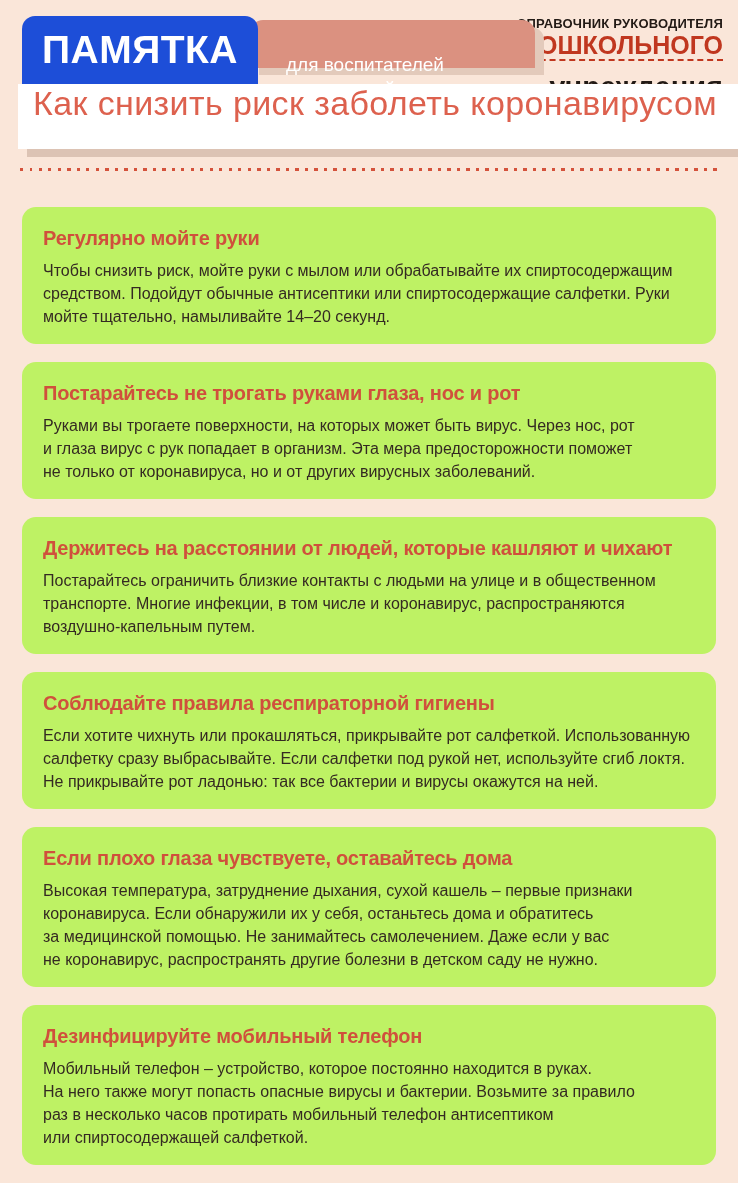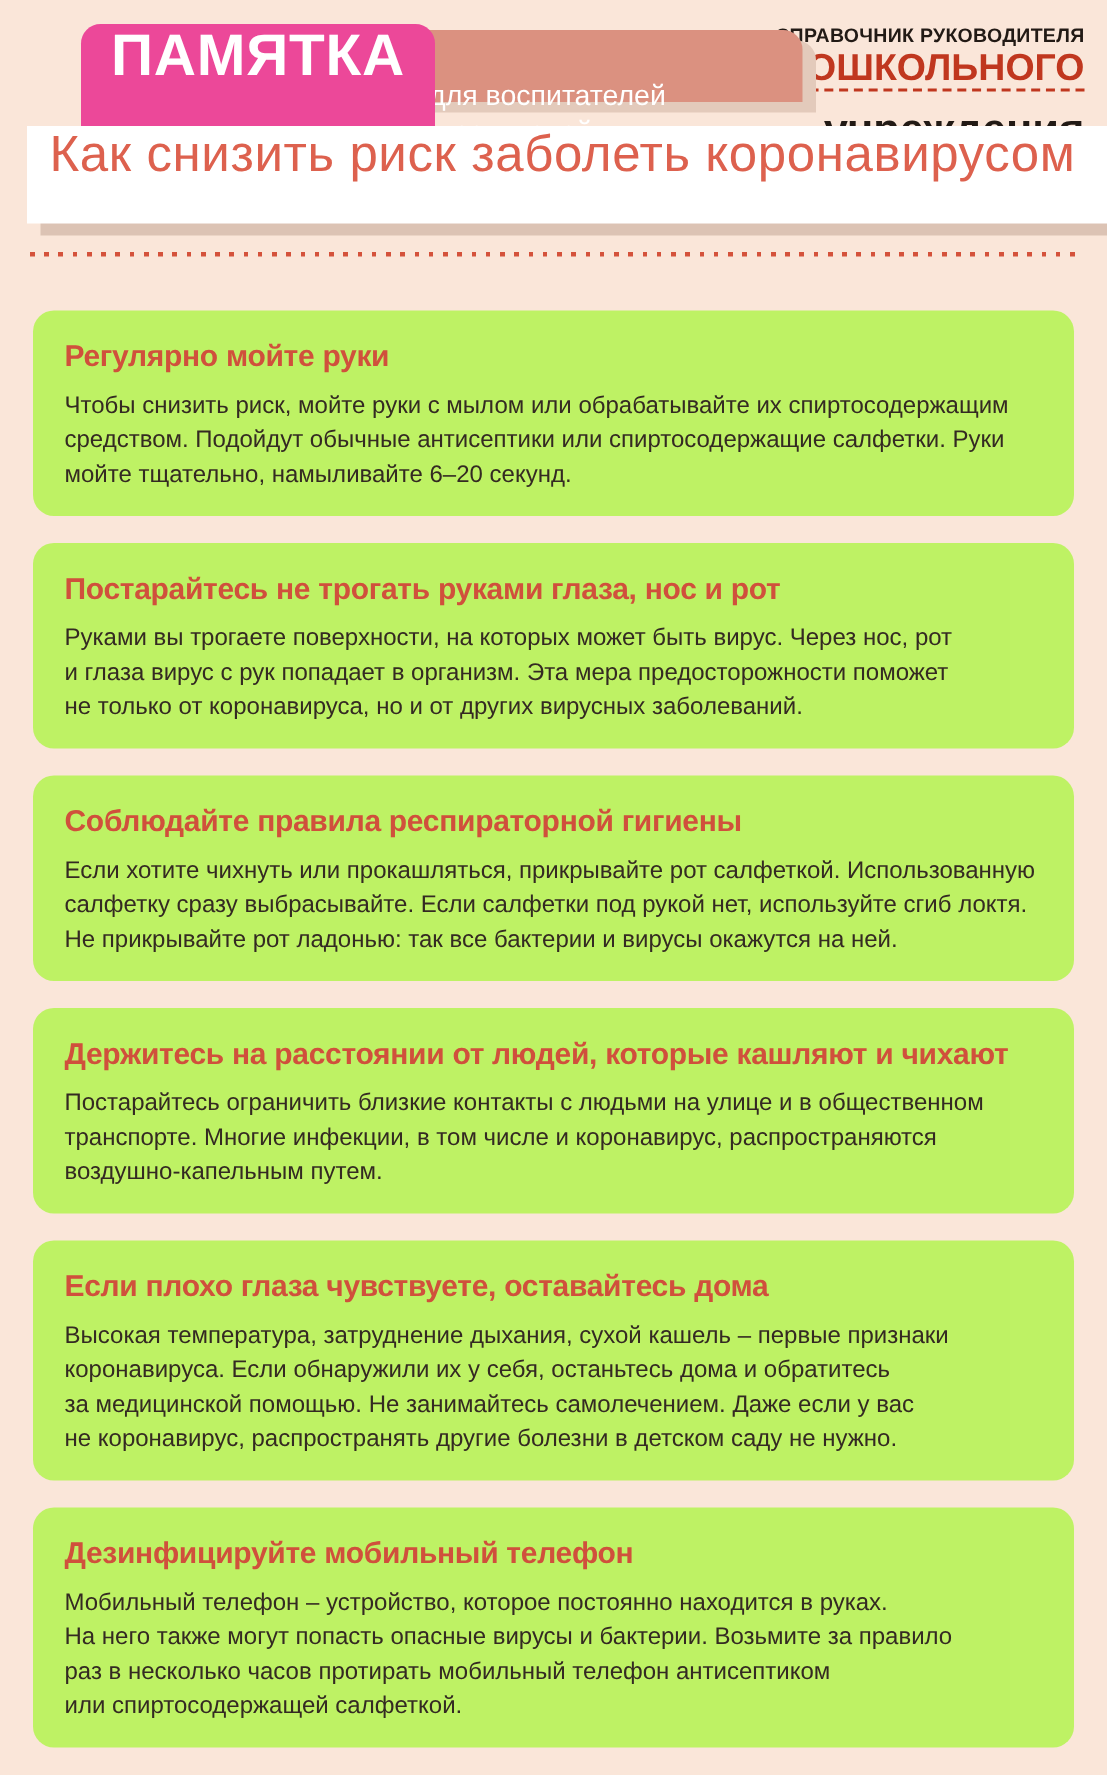--- a/index.html
+++ b/index.html
@@ -10,25 +10,25 @@
     position: relative;
     overflow: hidden;
   }
 
   
   .header { position: relative; height: 171px; }
 
   .badge-main {
     position: absolute; left: 22px; top: 16px;
     width: 236px; height: 68px;
-    background: #ec4899;
+    background: #1d4ed8;
     border-radius: 13px 13px 0 0;
     z-index: 3;
-    display: flex; align-items: flex-start; justify-content: center;
-    color: #ffffff; font-weight: 700; font-size: 39px; letter-spacing: 0.5px; margin-left: 32px;
+    display: flex; align-items: center; justify-content: center;
+    color: #ffffff; font-weight: 700; font-size: 39px; letter-spacing: 0.5px;
   }
 
   .badge-sub {
     position: absolute; left: 250px; top: 20px;
     width: 285px; height: 48px;
     background: #db9180;
     border-radius: 13px 13px 0 0;
     z-index: 2;
     box-sizing: border-box;
     padding: 9px 0 0 36px;
@@ -115,39 +115,39 @@
     <span class="page-title">Как снизить риск заболеть коронавирусом</span>
   </div>
   <div class="dots"></div>
 </div>
 
 <div class="cards">
   <div class="card">
     <h2 class="card-heading">Регулярно мойте руки</h2>
     <p class="card-body">Чтобы снизить риск, мойте руки с мылом или обрабатывайте их спиртосодержащим
 средством. Подойдут обычные антисептики или спиртосодержащие салфетки. Руки
-мойте тщательно, намыливайте 6–20 секунд.</p>
+мойте тщательно, намыливайте 14–20 секунд.</p>
   </div>
   <div class="card">
     <h2 class="card-heading">Постарайтесь не трогать руками глаза, нос и рот</h2>
     <p class="card-body">Руками вы трогаете поверхности, на которых может быть вирус. Через нос, рот
 и глаза вирус с рук попадает в организм. Эта мера предосторожности поможет
 не только от коронавируса, но и от других вирусных заболеваний.</p>
   </div>
   <div class="card">
+    <h2 class="card-heading">Держитесь на расстоянии от людей, которые кашляют и чихают</h2>
+    <p class="card-body">Постарайтесь ограничить близкие контакты с людьми на улице и в общественном
+транспорте. Многие инфекции, в том числе и коронавирус, распространяются
+воздушно-капельным путем.</p>
+  </div>
+  <div class="card">
     <h2 class="card-heading">Соблюдайте правила респираторной гигиены</h2>
     <p class="card-body">Если хотите чихнуть или прокашляться, прикрывайте рот салфеткой. Использованную
 салфетку сразу выбрасывайте. Если салфетки под рукой нет, используйте сгиб локтя.
 Не прикрывайте рот ладонью: так все бактерии и вирусы окажутся на ней.</p>
-  </div>
-  <div class="card">
-    <h2 class="card-heading">Держитесь на расстоянии от людей, которые кашляют и чихают</h2>
-    <p class="card-body">Постарайтесь ограничить близкие контакты с людьми на улице и в общественном
-транспорте. Многие инфекции, в том числе и коронавирус, распространяются
-воздушно-капельным путем.</p>
   </div>
   <div class="card">
     <h2 class="card-heading">Если плохо глаза чувствуете, оставайтесь дома</h2>
     <p class="card-body">Высокая температура, затруднение дыхания, сухой кашель – первые признаки
 коронавируса. Если обнаружили их у себя, останьтесь дома и обратитесь
 за медицинской помощью. Не занимайтесь самолечением. Даже если у вас
 не коронавирус, распространять другие болезни в детском саду не нужно.</p>
   </div>
   <div class="card">
     <h2 class="card-heading">Дезинфицируйте мобильный телефон</h2>

